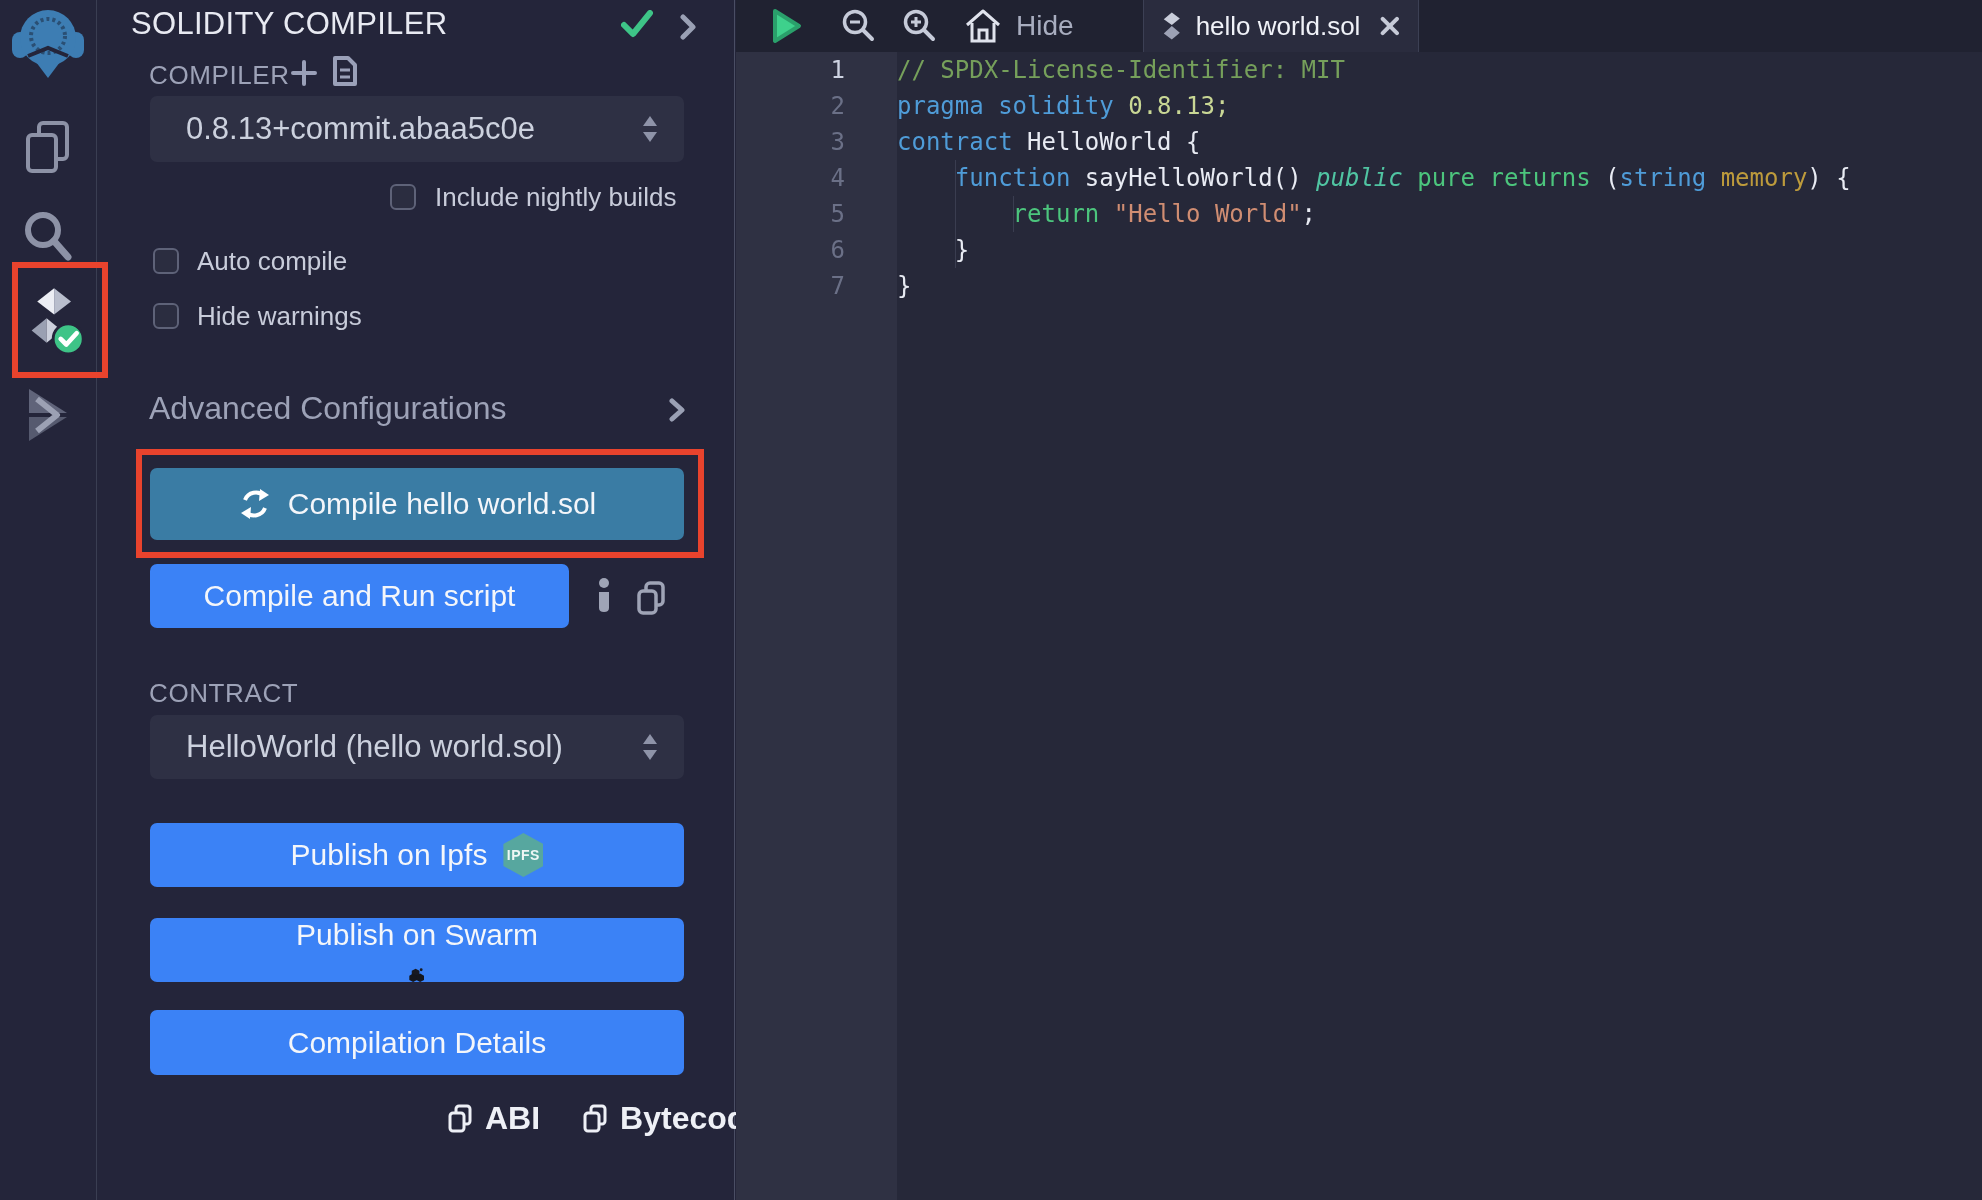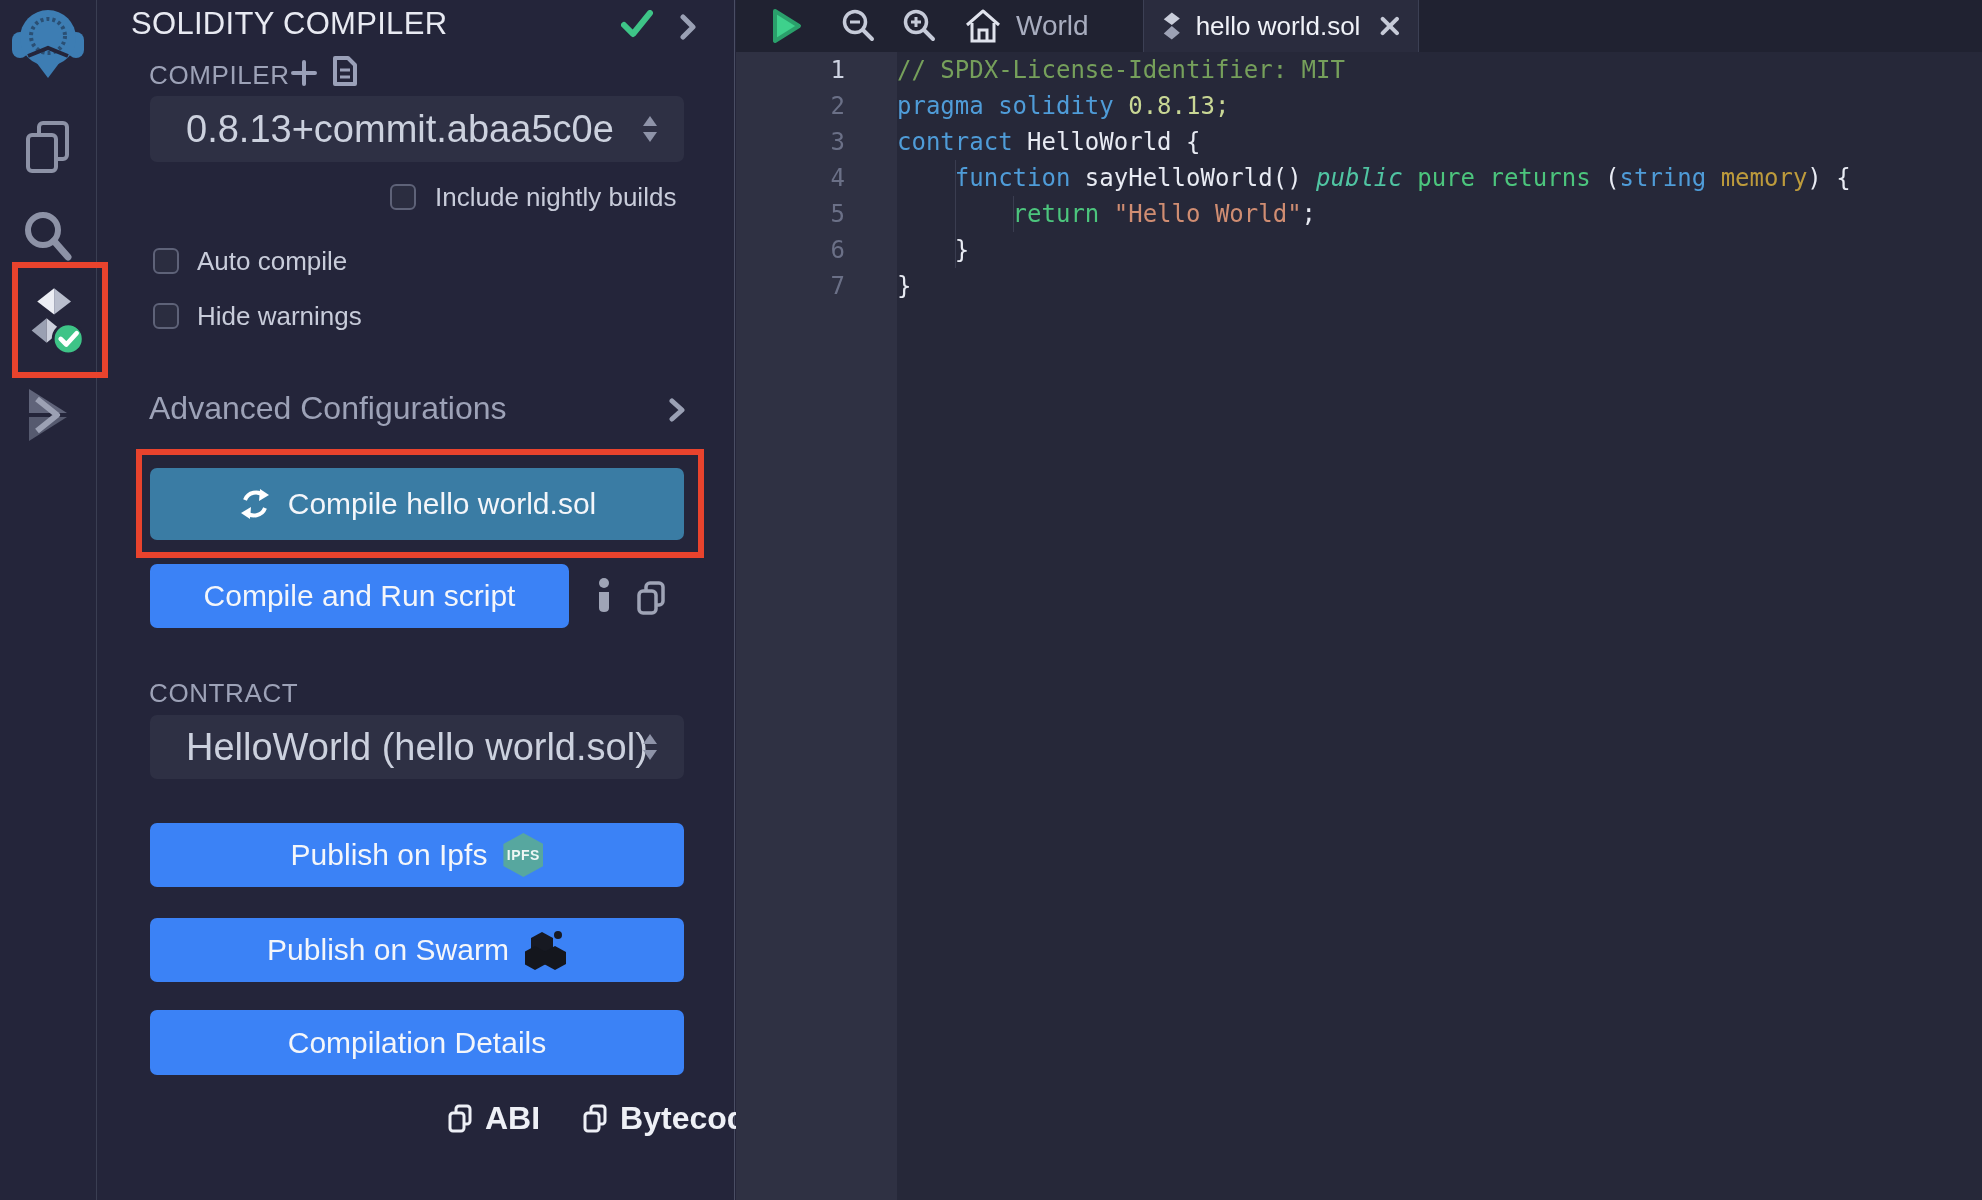--- a/index.html
+++ b/index.html
@@ -12,21 +12,21 @@
   .ib-item { position:absolute; display:flex; align-items:center; justify-content:center; cursor:pointer; }
   .redbox { position:absolute; border:6px solid #e8432d; background:transparent; z-index:40; pointer-events:none; }
 
   
   .sidepanel { position:absolute; left:97px; top:0; bottom:0; width:638px; background:#24253a; border-right:1px solid #4a4e64;text-decoration:underline; }
   .panel-title { position:absolute; left:34px; top:6px; font-size:31px; color:#e8eaf2; font-weight:400; letter-spacing:.3px; }
   .hdr-check { position:absolute; left:524px; top:10px; }
   .hdr-chev  { position:absolute; left:582px; top:14px; }
   .sec-label { position:absolute; font-size:26px; color:#9da2b7; letter-spacing:.6px; }
   .selectbox { position:absolute; left:53px; width:534px; height:66px; background:#2e3044; border-radius:7px; display:flex; align-items:center; cursor:pointer; }
-  .selectbox .sel-text { margin-left:36px; font-size:38px; color:#ccd1de; }
+  .selectbox .sel-text { margin-left:36px; font-size:31px; color:#ccd1de; }
   .selectbox .caret { position:absolute; right:26px; top:50%; transform:translateY(-50%); }
   .cbx { position:absolute; width:26px; height:26px; background:#2b2d40; border:2px solid #5e6278; border-radius:6px; cursor:pointer; }
   .cbx-label { position:absolute; font-size:26px; color:#c8ccda; }
   .adv-label { position:absolute; left:52px; top:390px; font-size:32px; color:#9da2b7; }
   .adv-chev { position:absolute; left:572px; top:398px; }
   .btn { position:absolute; left:53px; width:534px; border-radius:7px; display:flex; align-items:center; justify-content:center; gap:16px; color:#f4f6fa; font-size:30px; cursor:pointer; border:none; }
   .btn-primary { background:#3a7ca4; }
   .btn-secondary { background:#3b82f6; }
   .abirow { position:absolute; left:350px; top:1100px; display:flex; align-items:center; gap:42px; }
   .abirow .abi-item { display:flex; align-items:center; gap:12px; color:#eef0f6; font-size:32px; font-weight:700; cursor:pointer; }
@@ -204,21 +204,21 @@
             <polygon points="1,17 15,17 8,27" fill="#8e93a8"></polygon>
           </svg>
       </span>
     </div>
 
     <button class="btn btn-secondary" style="top:823px; height:64px;">
       <span>Publish on Ipfs</span>
       <span class="ipfs-badge">IPFS</span>
     </button>
 
-    <button class="btn btn-secondary" style="top:918px; height:64px;">
+    <button class="btn btn-secondary" style="top:918px; height:64px;flex-direction:column;">
       <span>Publish on Swarm</span>
       <svg width="42" height="40" viewBox="0 0 42 40">
         <polygon points="17,2 28,8 28,20 17,26 6,20 6,8" fill="#171922"></polygon>
         <polygon points="10,16 21,22 21,34 10,40 -1,34 -1,22" fill="#14161d"></polygon>
         <polygon points="30,16 41,22 41,34 30,40 19,34 19,22" fill="#14161d"></polygon>
         <circle cx="33" cy="5" r="4" fill="#171922"></circle>
       </svg>
     </button>
 
     <button class="btn btn-secondary" style="top:1010px; height:65px;">
@@ -264,21 +264,21 @@
           <line x1="11" y1="15" x2="21" y2="15" stroke="#c6cbd9" stroke-width="3"></line>
           <line x1="16" y1="10" x2="16" y2="20" stroke="#c6cbd9" stroke-width="3"></line>
         </svg>
       </div>
       <div class="home-tab">
         <svg width="38" height="36" viewBox="0 0 38 36">
           <polyline points="3,17 19,3 35,17" fill="none" stroke="#e0e3ed" stroke-width="3" stroke-linejoin="round"></polyline>
           <path d="M8 15 V33 H30 V15" fill="none" stroke="#e0e3ed" stroke-width="3"></path>
           <path d="M15 33 V22 H23 V33" fill="none" stroke="#e0e3ed" stroke-width="3"></path>
         </svg>
-        <span class="home-label">World</span>
+        <span class="home-label">Hide</span>
       </div>
       <div class="file-tab">
         <svg width="22" height="32" viewBox="0 0 22 32">
           <polygon points="11,1 20,7.5 11,15 2,8.5" fill="#c9cdda"></polygon>
           <polygon points="11,16 20,23.5 11,31 2,24.5" fill="#9da2b5"></polygon>
         </svg>
         <span class="tab-label">hello world.sol</span>
         <svg width="22" height="22" viewBox="0 0 22 22" style="margin-left:6px;">
           <line x1="3" y1="3" x2="19" y2="19" stroke="#c6cad7" stroke-width="4.5" stroke-linecap="round"></line>
           <line x1="19" y1="3" x2="3" y2="19" stroke="#c6cad7" stroke-width="4.5" stroke-linecap="round"></line>

